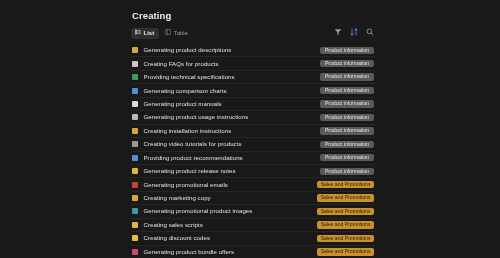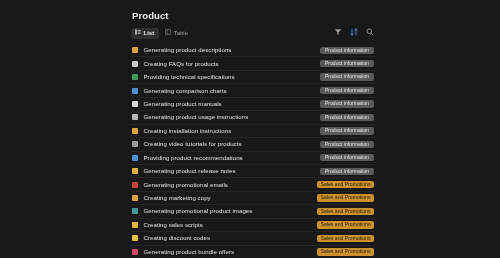--- a/index.html
+++ b/index.html
@@ -142,21 +142,21 @@
     background: #cb912f;
     color: #2b2100;
   }
 </style>
 </head>
 <body>
 
 <div class="page">
   <div class="content">
 
-    <div class="page-title">Product</div>
+    <div class="page-title">Creating</div>
 
     <div class="toolbar">
       <div class="tabs">
         <div class="tab active">
           <span class="ticon">
             <svg width="6" height="6" viewBox="0 0 12 12">
                 <rect x="0.5" y="1" width="3" height="10" rx="0.5" fill="#cfcfcd"></rect>
                 <rect x="5" y="2" width="6.5" height="1.4" fill="#cfcfcd"></rect>
                 <rect x="5" y="5.3" width="6.5" height="1.4" fill="#cfcfcd"></rect>
                 <rect x="5" y="8.6" width="6.5" height="1.4" fill="#cfcfcd"></rect>

